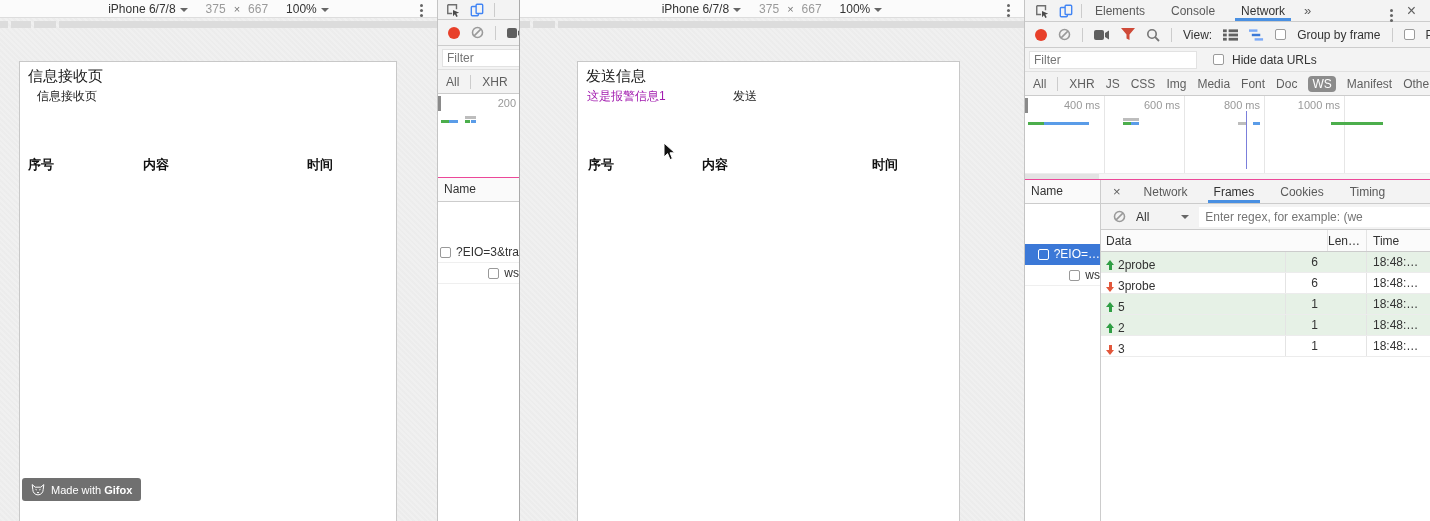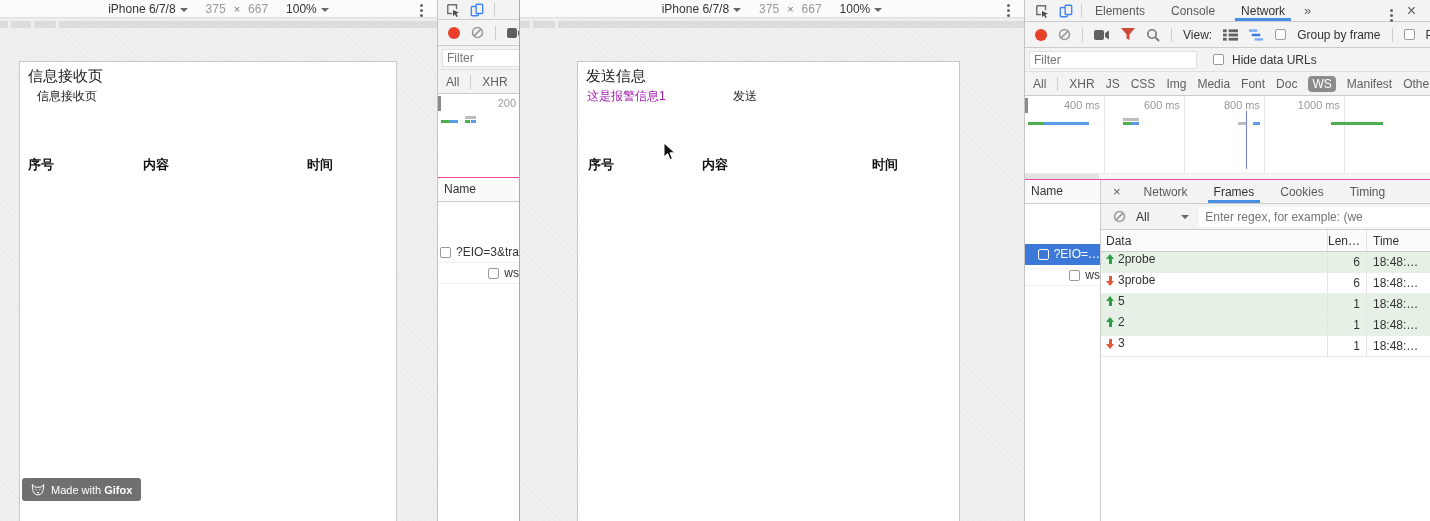--- a/index.html
+++ b/index.html
@@ -103,21 +103,21 @@
                  padding-left:2px; flex:none; }
   .detail-close { padding:0 10px; color:#5f5f5f; cursor:pointer; font-size:13px; }
   .frames-filter { height:26px; display:flex; align-items:center; gap:10px; padding:0 0 0 12px; background:#f3f3f3;
                    border-bottom:1px solid #ccc; flex:none; overflow:hidden; }
   .dd { display:flex; align-items:center; gap:28px; cursor:pointer; color:#333; }
   .regex-input { flex:1; height:20px; border:none; background:#fff; font-size:12px; padding:0 6px; font-family:inherit;
                  color:#333; outline:none; min-width:0; }
   .frames-table { flex:1; display:flex; flex-direction:column; overflow:hidden; }
   .ft-head { height:22px; display:flex; align-items:center; background:#fbfbfb; border-bottom:1px solid #ccc;
              color:#333; flex:none; }
-  .ft-row { height:21px; display:flex; align-items:flex-start; border-bottom:1px solid #ececec; cursor:pointer; }
+  .ft-row { height:21px; display:flex; align-items:flex-end; border-bottom:1px solid #ececec; cursor:pointer;gap:42px; }
   .ft-row.sent { background:#e6f1e6; }
   .ft-row.recv { background:#fff; }
   .c-data { flex:1; padding-left:5px; display:flex; align-items:center; overflow:hidden; white-space:nowrap; }
   .c-len  { width:39px; flex:none; text-align:right; padding-right:6px; border-left:1px solid #e4e4e4; align-self:stretch;
             display:flex; align-items:center; justify-content:flex-end; }
   .c-time { width:64px; flex:none; padding-left:6px; border-left:1px solid #e4e4e4; align-self:stretch;
             display:flex; align-items:center; overflow:hidden; white-space:nowrap; }
   .arrow { position:relative; display:inline-block; width:9px; height:11px; margin-right:3px; flex:none; }
   .arrow::before { content:""; position:absolute; left:0; width:0; height:0;
                    border-left:4.5px solid transparent; border-right:4.5px solid transparent; }

